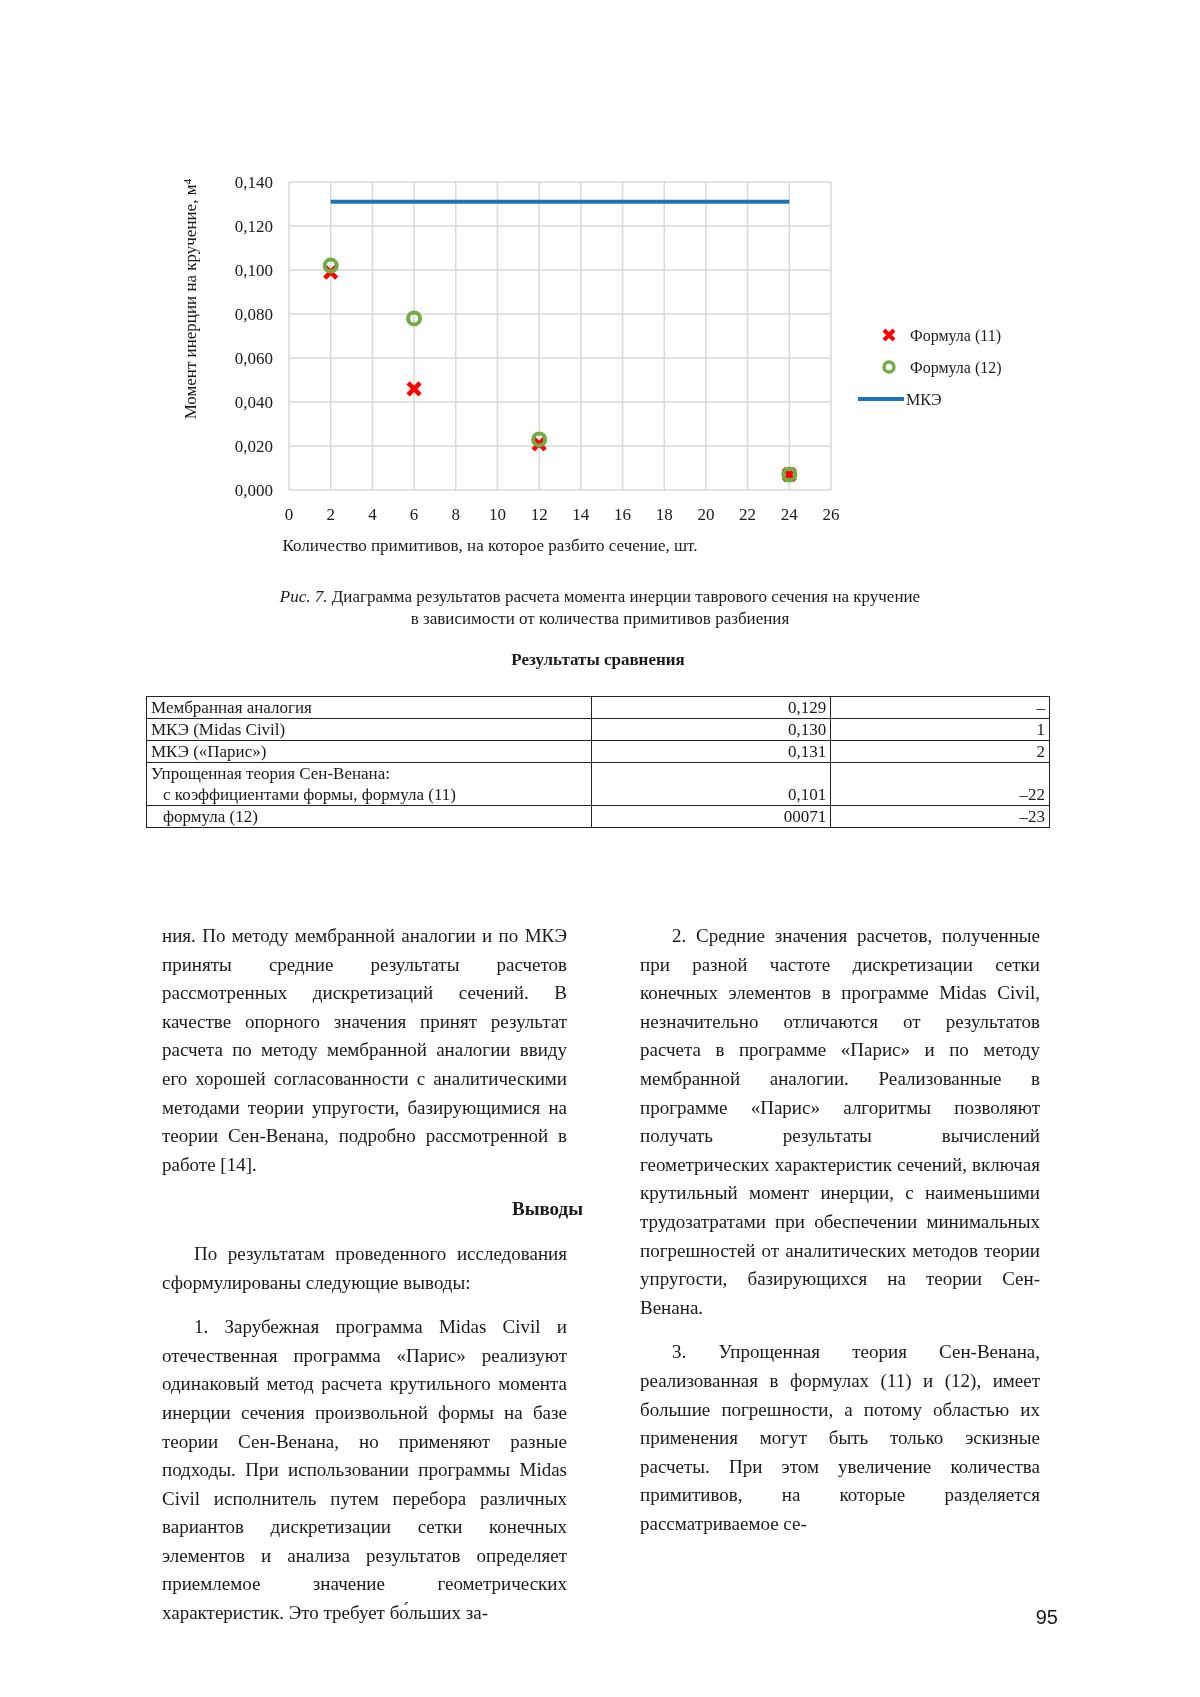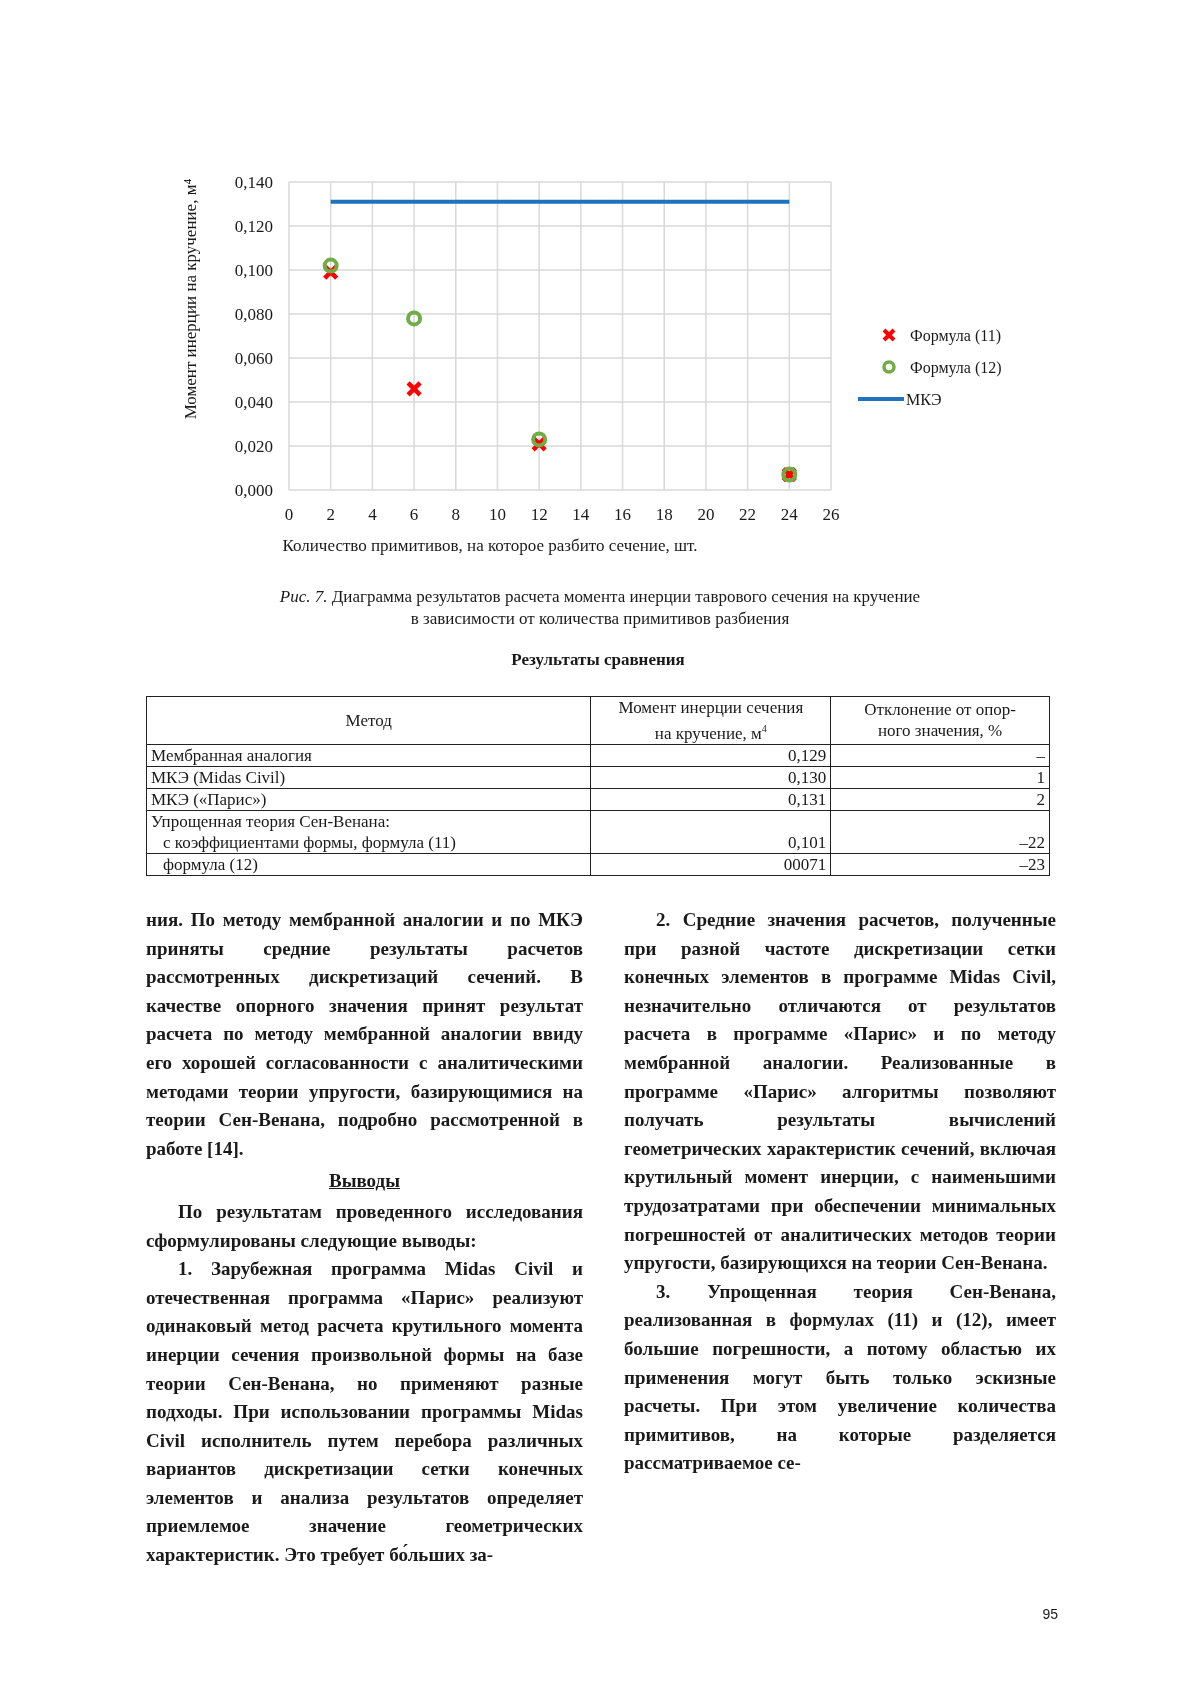--- a/index.html
+++ b/index.html
@@ -11,24 +11,24 @@
   .legend-row { display: flex; align-items: center; height: 32px; }
   .legend-sym { width: 40px; height: 20px; position: relative; }
   .caption { position: absolute; left: 160px; width: 880px; top: 586px; text-align: center; font-size: 17px; line-height: 22px; }
   .caption .fig { font-style: italic; }
   .table-title { position: absolute; left: 146px; width: 904px; top: 650px; text-align: center; font-weight: bold; font-size: 17px; }
   table.res { position: absolute; left: 146px; top: 696px; width: 904px; border-collapse: collapse; font-size: 17px; line-height: 21px; }
   table.res td, table.res th { border: 1.5px solid #222; padding: 0 4px; font-weight: normal; }
   table.res th { text-align: center; }
   table.res td.num { text-align: right; }
   .col { position: absolute; font-size: 19px; line-height: 28.6px; text-align: justify; }
-  .col p { margin: 0; font-weight: bold; }
+  .col p { margin: 16px; }
   .col .ind { text-indent: 32px; }
-  .col .h { text-align: center; font-weight: bold; margin: 4px 0 2px 0; text-decoration: underline; }
-  .pagenum { position: absolute; right: 142px; top: 1606px; font-family: "Liberation Sans", sans-serif; font-size: 14px; }
+  .col .h { text-align: right; font-weight: bold; margin: 4px 0 2px 0; }
+  .pagenum { position: absolute; right: 142px; top: 1606px; font-family: "Liberation Sans", sans-serif; font-size: 20px; }
 </style>
 </head>
 <body>
 
 <svg id="chart-svg" width="1200" height="560" xmlns="http://www.w3.org/2000/svg">
   <g id="grid">
       <line x1="289" y1="182" x2="289" y2="490" stroke="#d9d9d9" stroke-width="1.5"></line>
       <line x1="330.6923076923077" y1="182" x2="330.6923076923077" y2="490" stroke="#d9d9d9" stroke-width="1.5"></line>
       <line x1="372.38461538461536" y1="182" x2="372.38461538461536" y2="490" stroke="#d9d9d9" stroke-width="1.5"></line>
       <line x1="414.0769230769231" y1="182" x2="414.0769230769231" y2="490" stroke="#d9d9d9" stroke-width="1.5"></line>
@@ -134,25 +134,20 @@
 
 <div class="table-title">Результаты сравнения</div>
 
 <table class="res">
   <colgroup>
       <col style="width:445px">
       <col style="width:240px">
       <col style="width:219px">
     </colgroup>
   <tbody>
-      <tr>
-    <th><span>Метод</span></th>
-    <th><span>Момент инерции сечения</span><br><span>на кручение, м</span><sup style="font-size:10px">4</sup></th>
-    <th><span>Отклонение от опор-</span><br><span>ного значения, %</span></th>
-  </tr>
   <tr>
     <td>Мембранная аналогия</td>
     <td class="num">0,129</td>
     <td class="num">–</td>
   </tr>
   <tr>
     <td>МКЭ (Midas Civil)</td>
     <td class="num">0,130</td>
     <td class="num">1</td>
   </tr>

